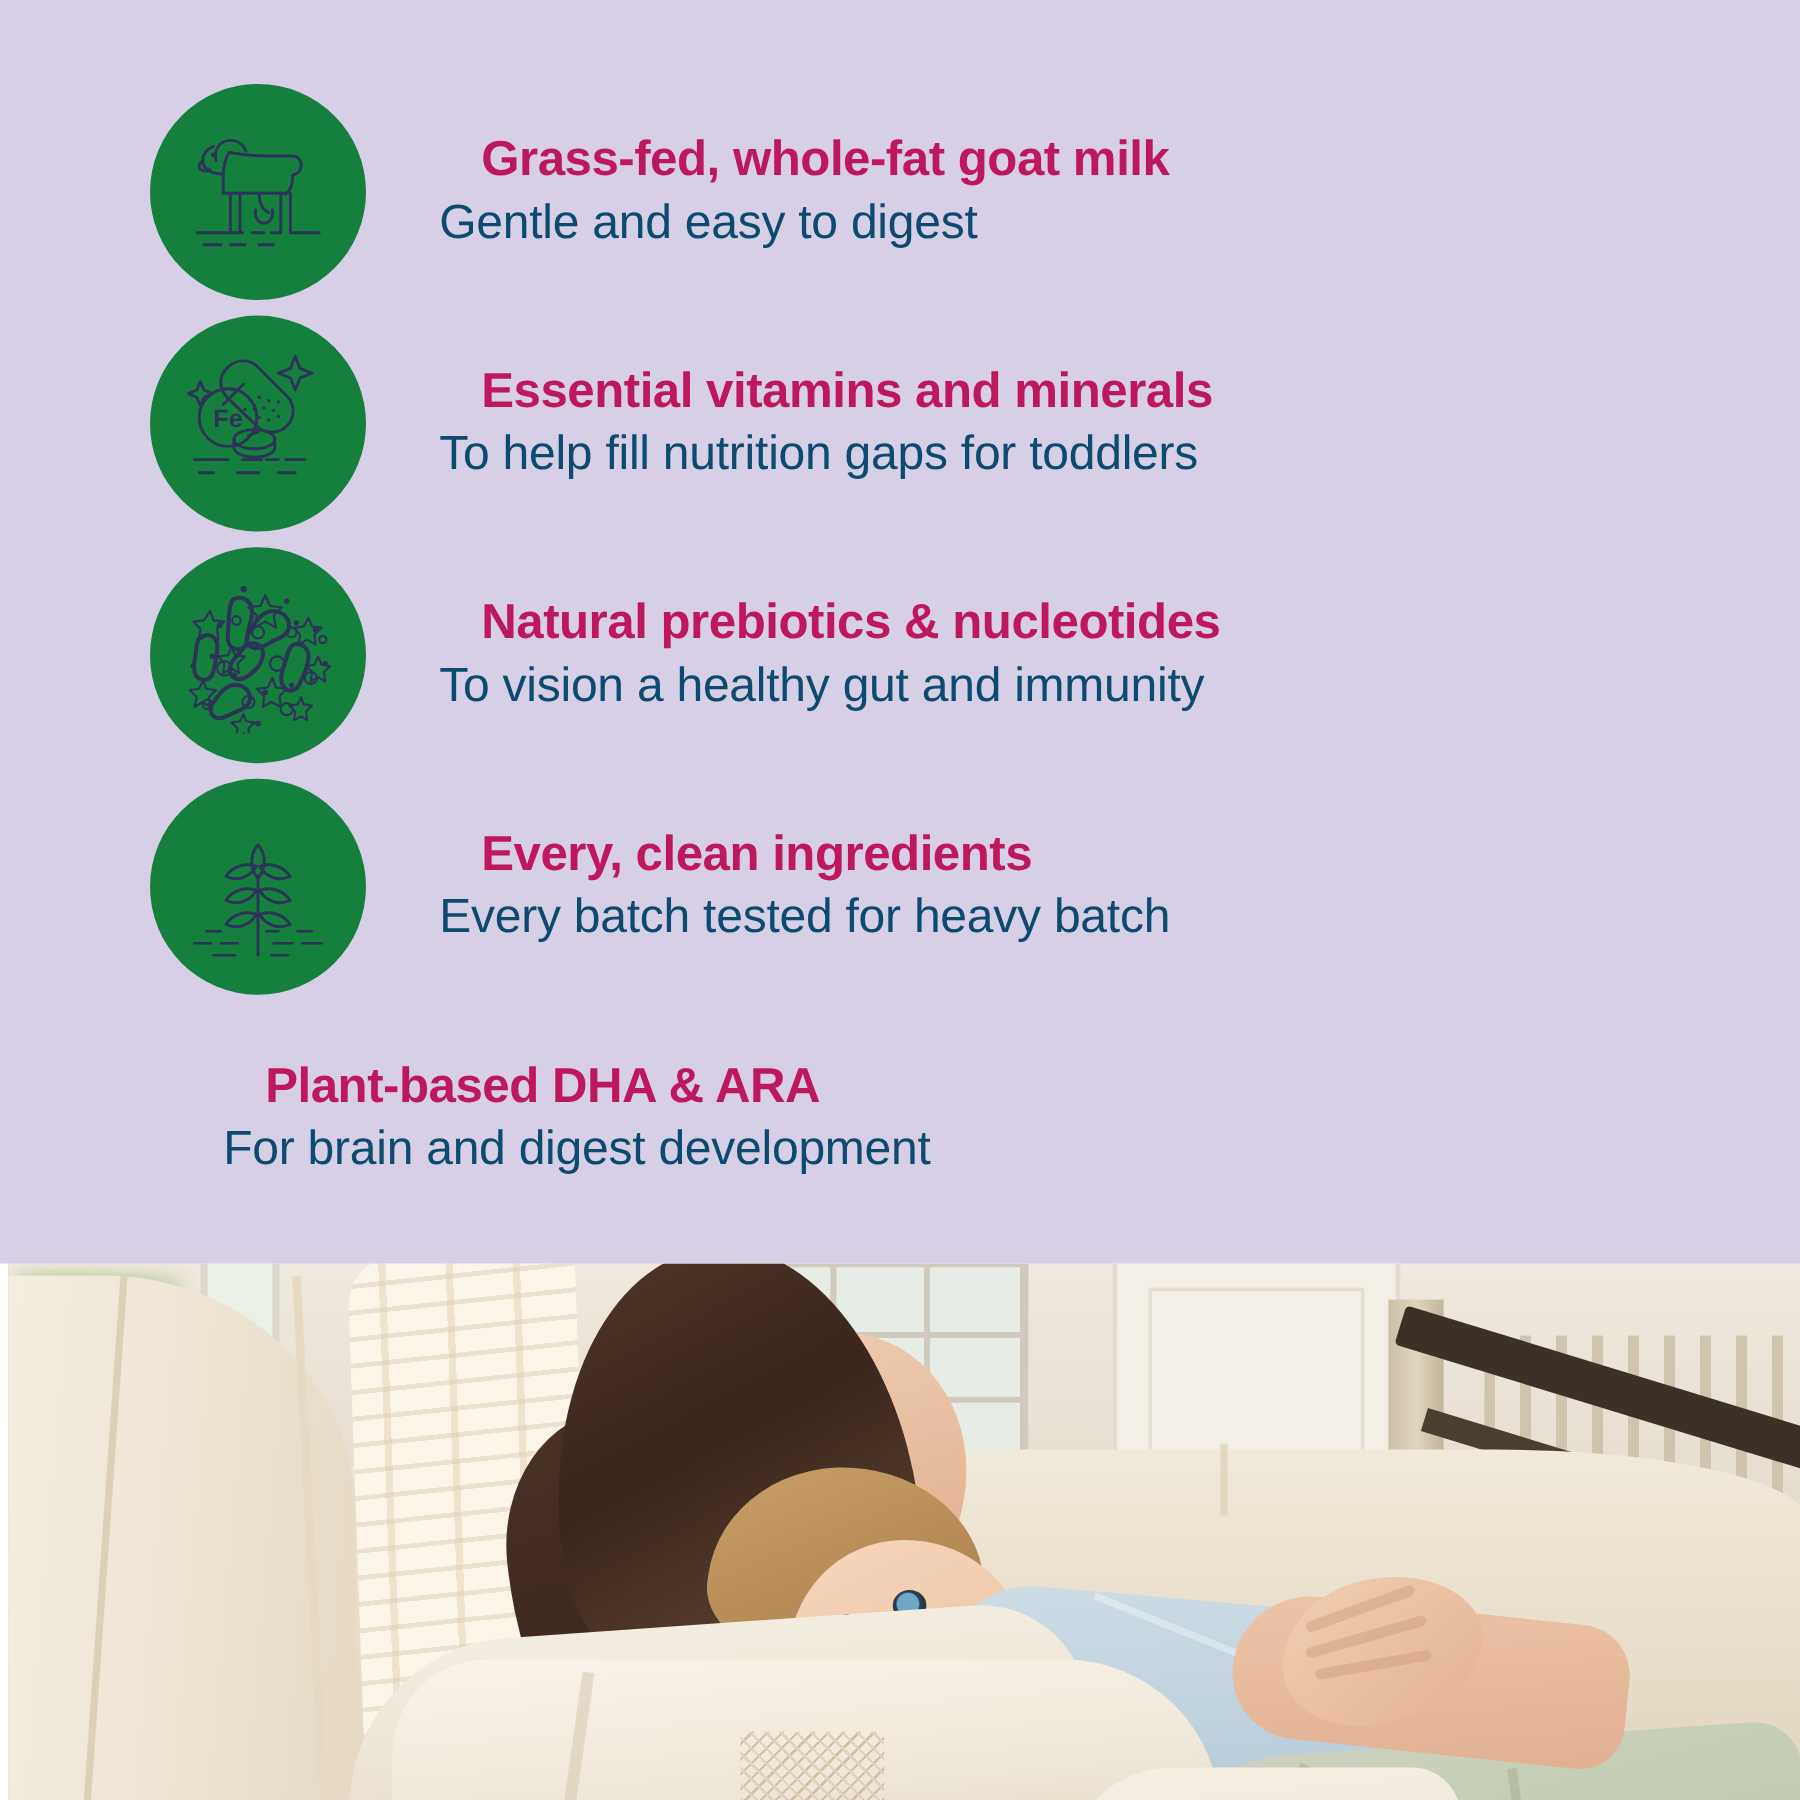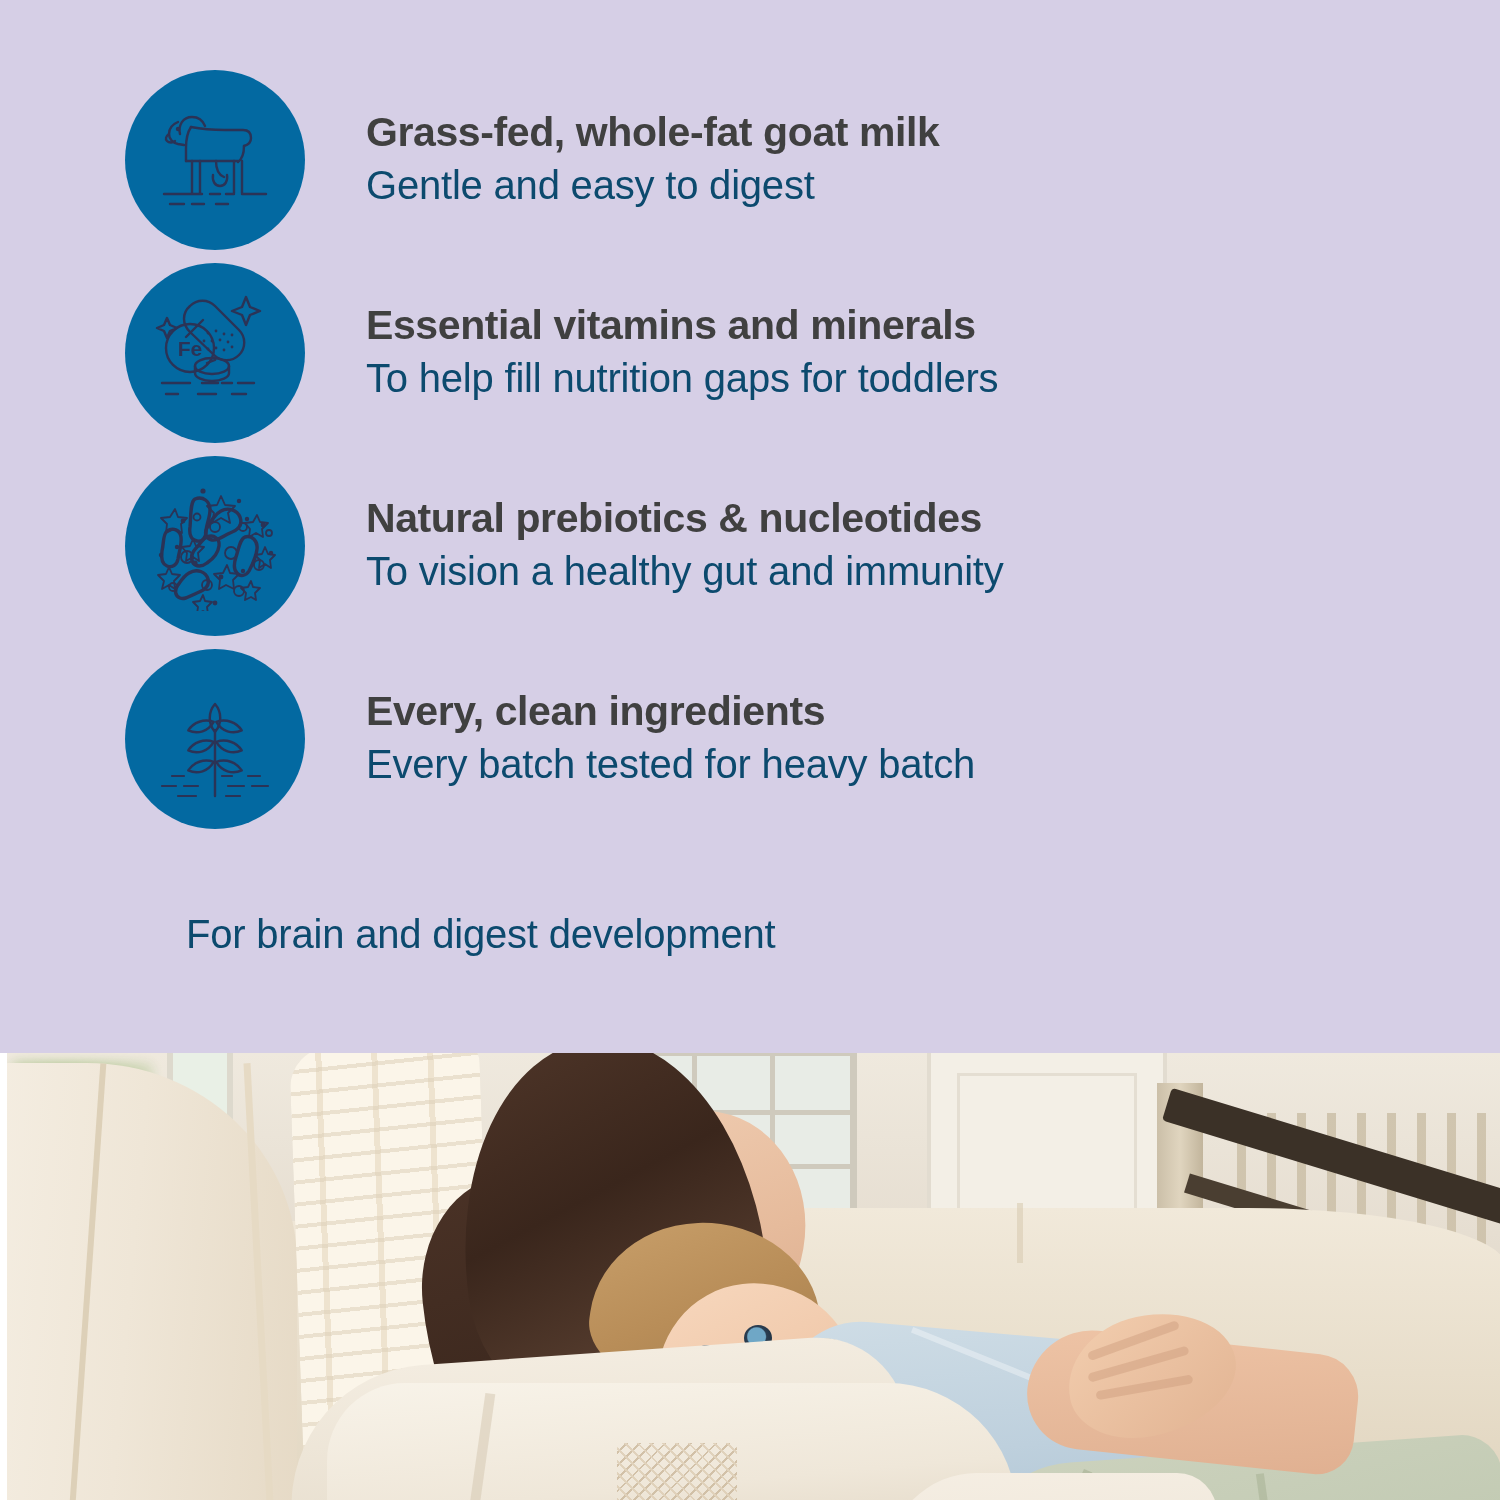--- a/index.html
+++ b/index.html
@@ -15,28 +15,28 @@
     position:absolute; left:0; top:0; width:1500px; height:1053px;
     background:#d6cfe6;
   }
   .benefit-row{
     position:absolute; left:125px; width:1340px; height:180px;
     display:flex; align-items:center;
   }
   .icon-circle{
     flex:0 0 auto;
     width:180px; height:180px; border-radius:50%;
-    background:#0369a1;
+    background:#15803d;
     display:flex; align-items:center; justify-content:center;
   }
   .icon-circle svg{ display:block; }
   .benefit-text{ margin-left:61px; }
   .benefit-title{
-    font-size:41px; font-weight:bold; color:#404040;
-    letter-spacing:-0.4px; line-height:1.12; white-space:nowrap;
+    font-size:41px; font-weight:bold; color:#be185d;
+    letter-spacing:-0.4px; line-height:1.12; white-space:nowrap;margin-left:35px;
   }
   .benefit-sub{
     font-size:40px; font-weight:400; color:#0c4a6e;
     letter-spacing:-0.2px; line-height:1.18; margin-top:6px; white-space:nowrap;
   }
 
   
   .photo-band{
     position:absolute; left:0; top:1053px; width:1500px; height:447px;
     background:#ffffff; overflow:hidden;
@@ -322,20 +322,21 @@
       </svg>
     </div>
     <div class="benefit-text">
       <div class="benefit-title">Every, clean ingredients</div>
       <div class="benefit-sub">Every batch tested for heavy batch</div>
     </div>
   </div>
 
   <div class="benefit-row" style="top:842px">
     <div class="benefit-text">
+      <div class="benefit-title">Plant-based DHA &amp; ARA</div>
       <div class="benefit-sub">For brain and digest development</div>
     </div>
   </div>
 </div>
 
 <div class="photo-band">
   <div class="photo">
 
     <div class="ph wall"></div>
     <div class="ph greenery"></div>

